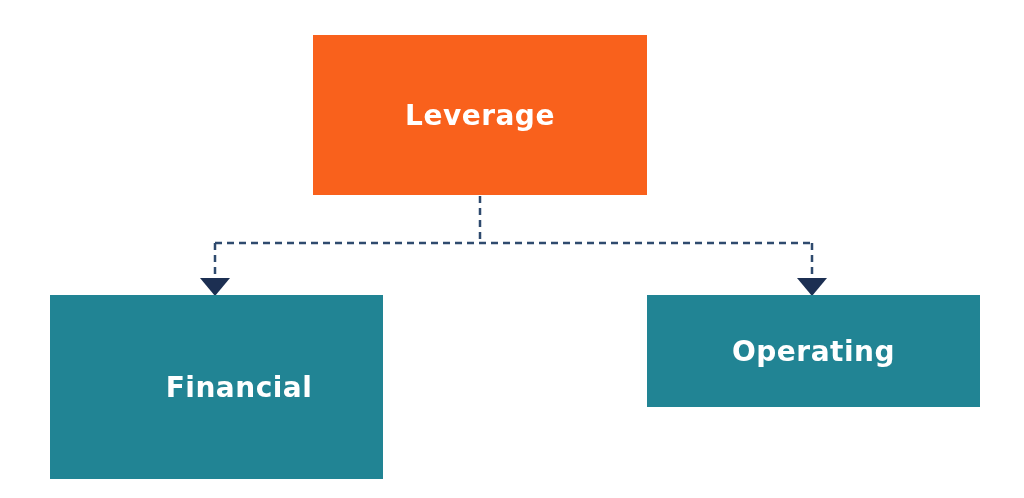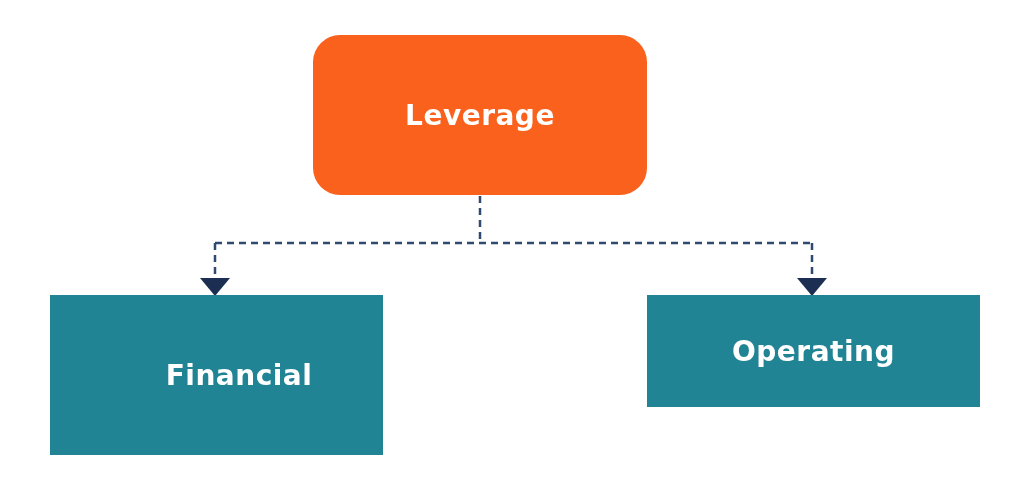--- a/index.html
+++ b/index.html
@@ -26,27 +26,26 @@
     font-size: 28px;
     font-weight: bold;
     letter-spacing: 0.5px;
     text-align: center;
   }
   .node-root {
     left: 313px;
     top: 35px;
     width: 334px;
     height: 160px;
-    border-radius: 27px;
   }
   .node-left {
     left: 50px;
     top: 295px;
     width: 333px;
-    height: 160px;
+    height: 184px;
     padding-left: 45px;
   }
   .node-right {
     left: 647px;
     top: 295px;
     width: 333px;
     height: 112px;
   }
   .connector-layer {
     position: absolute;

